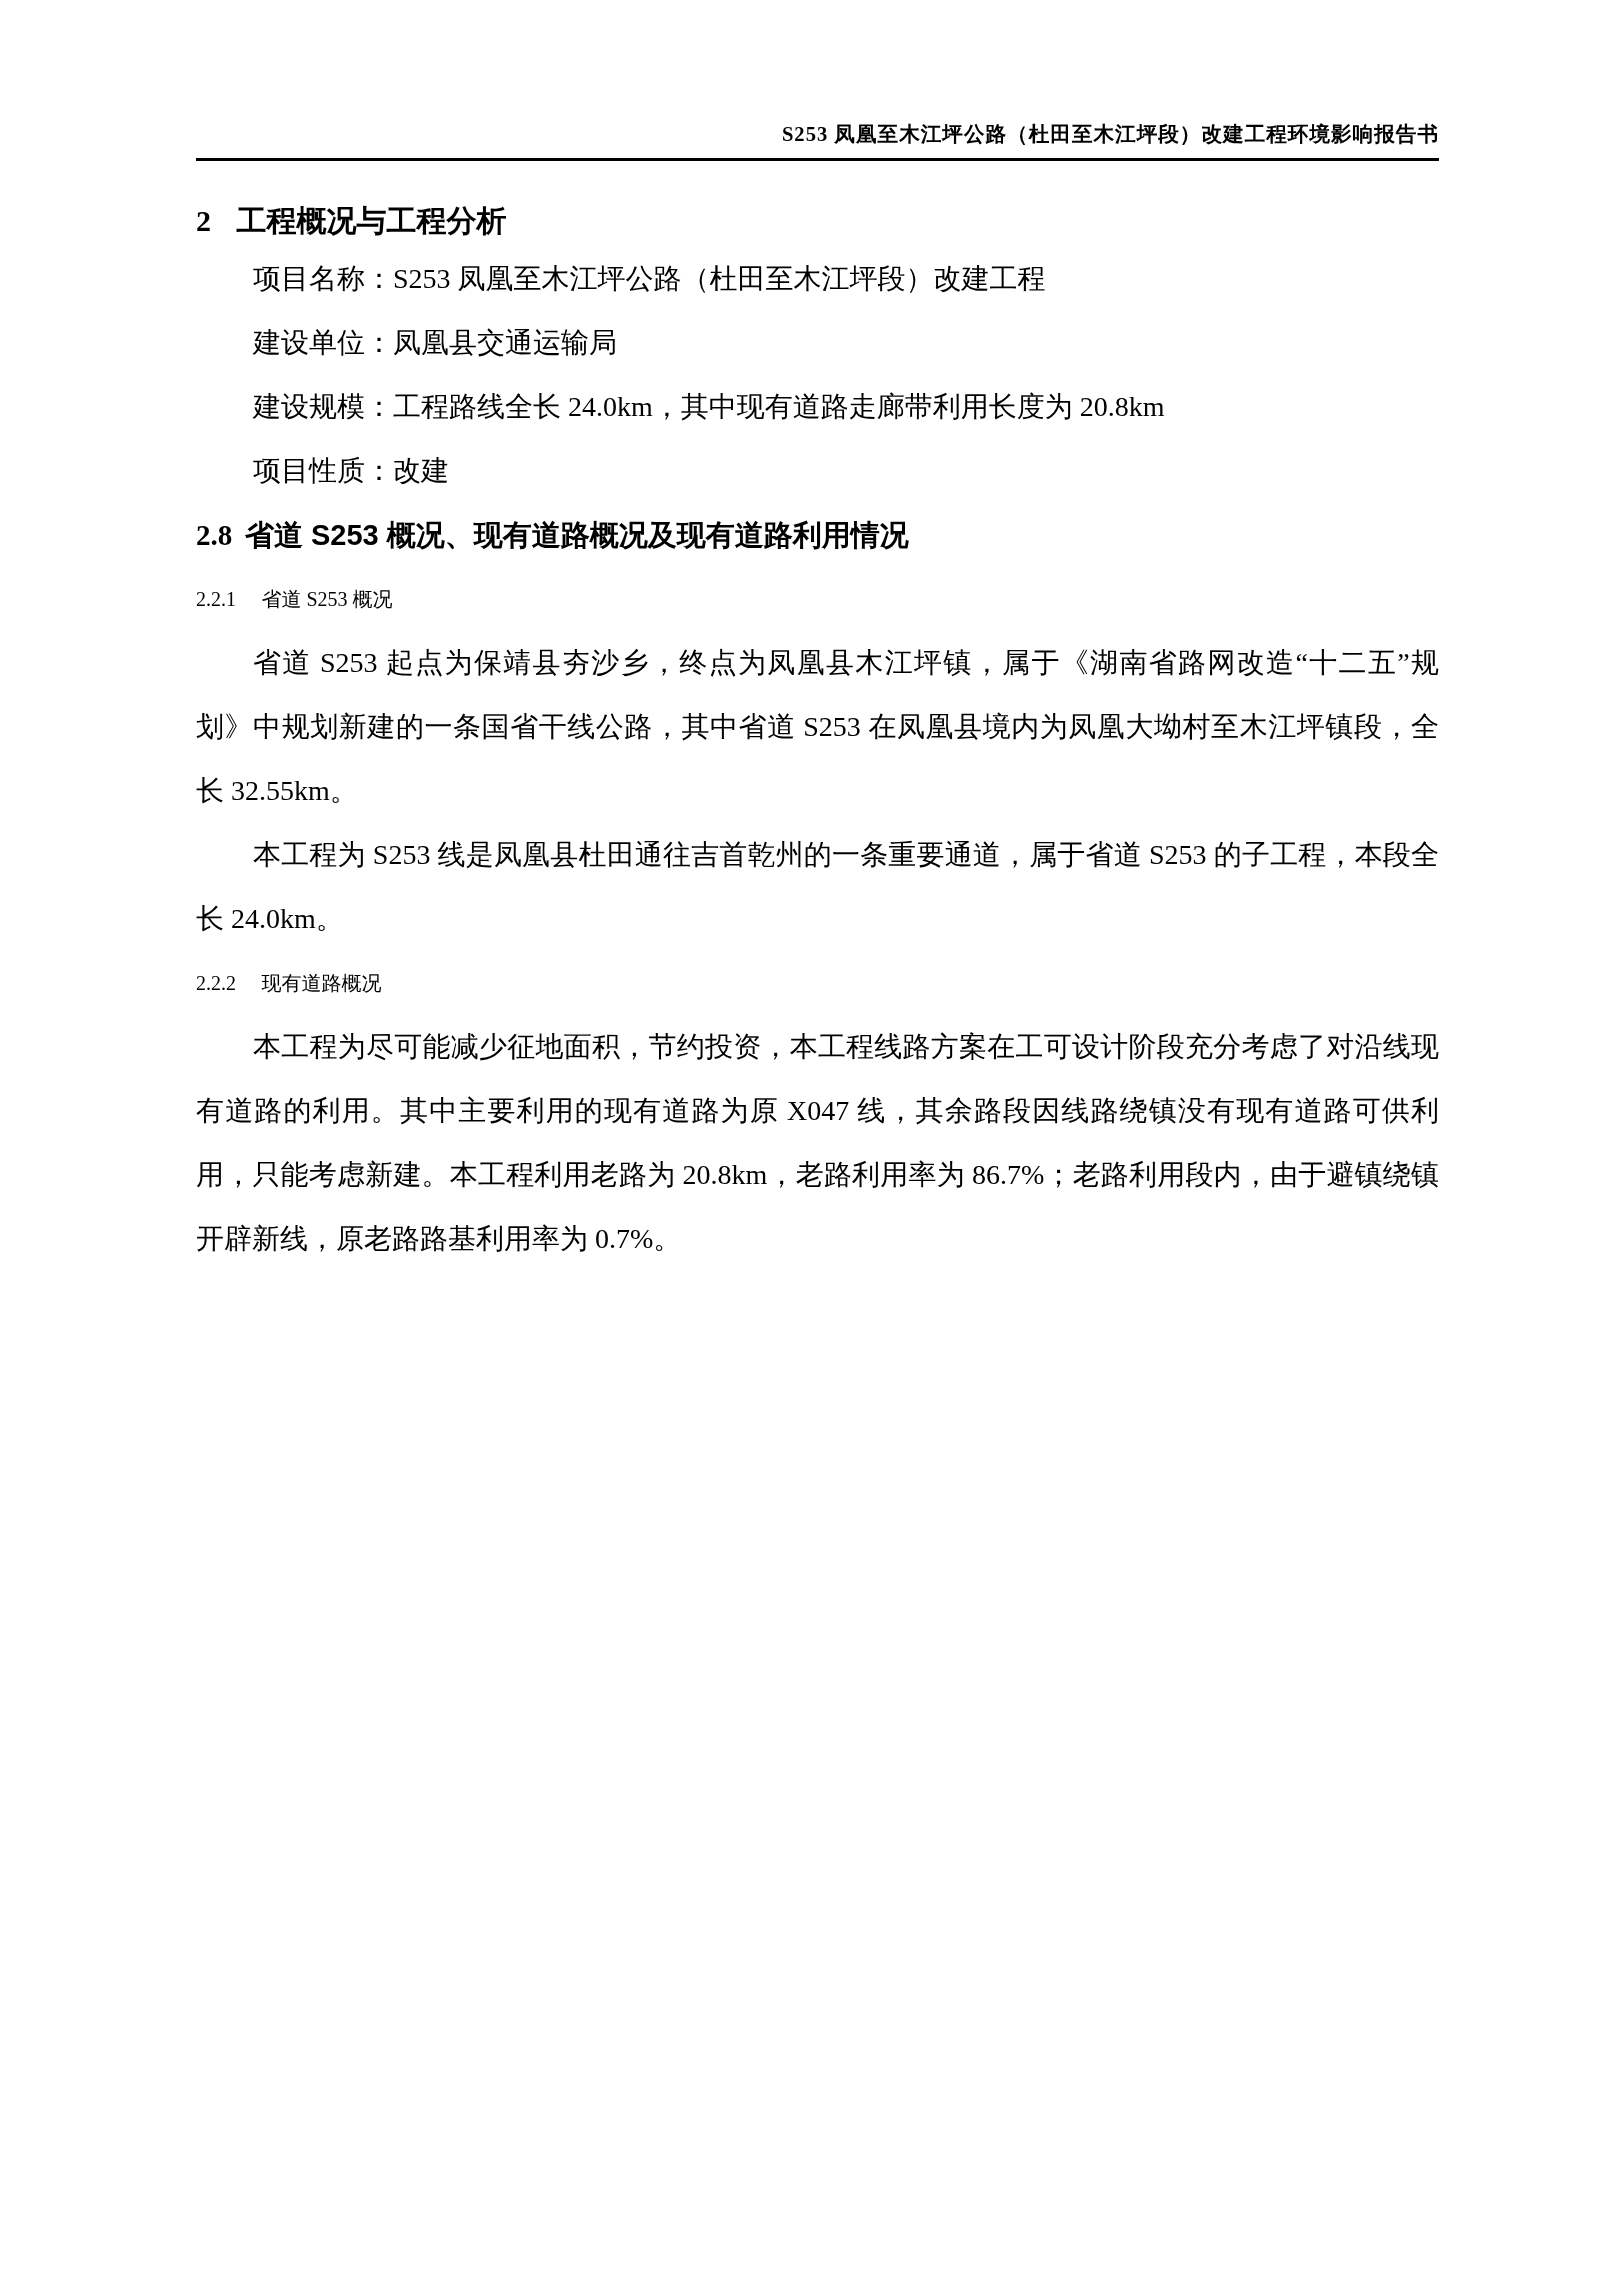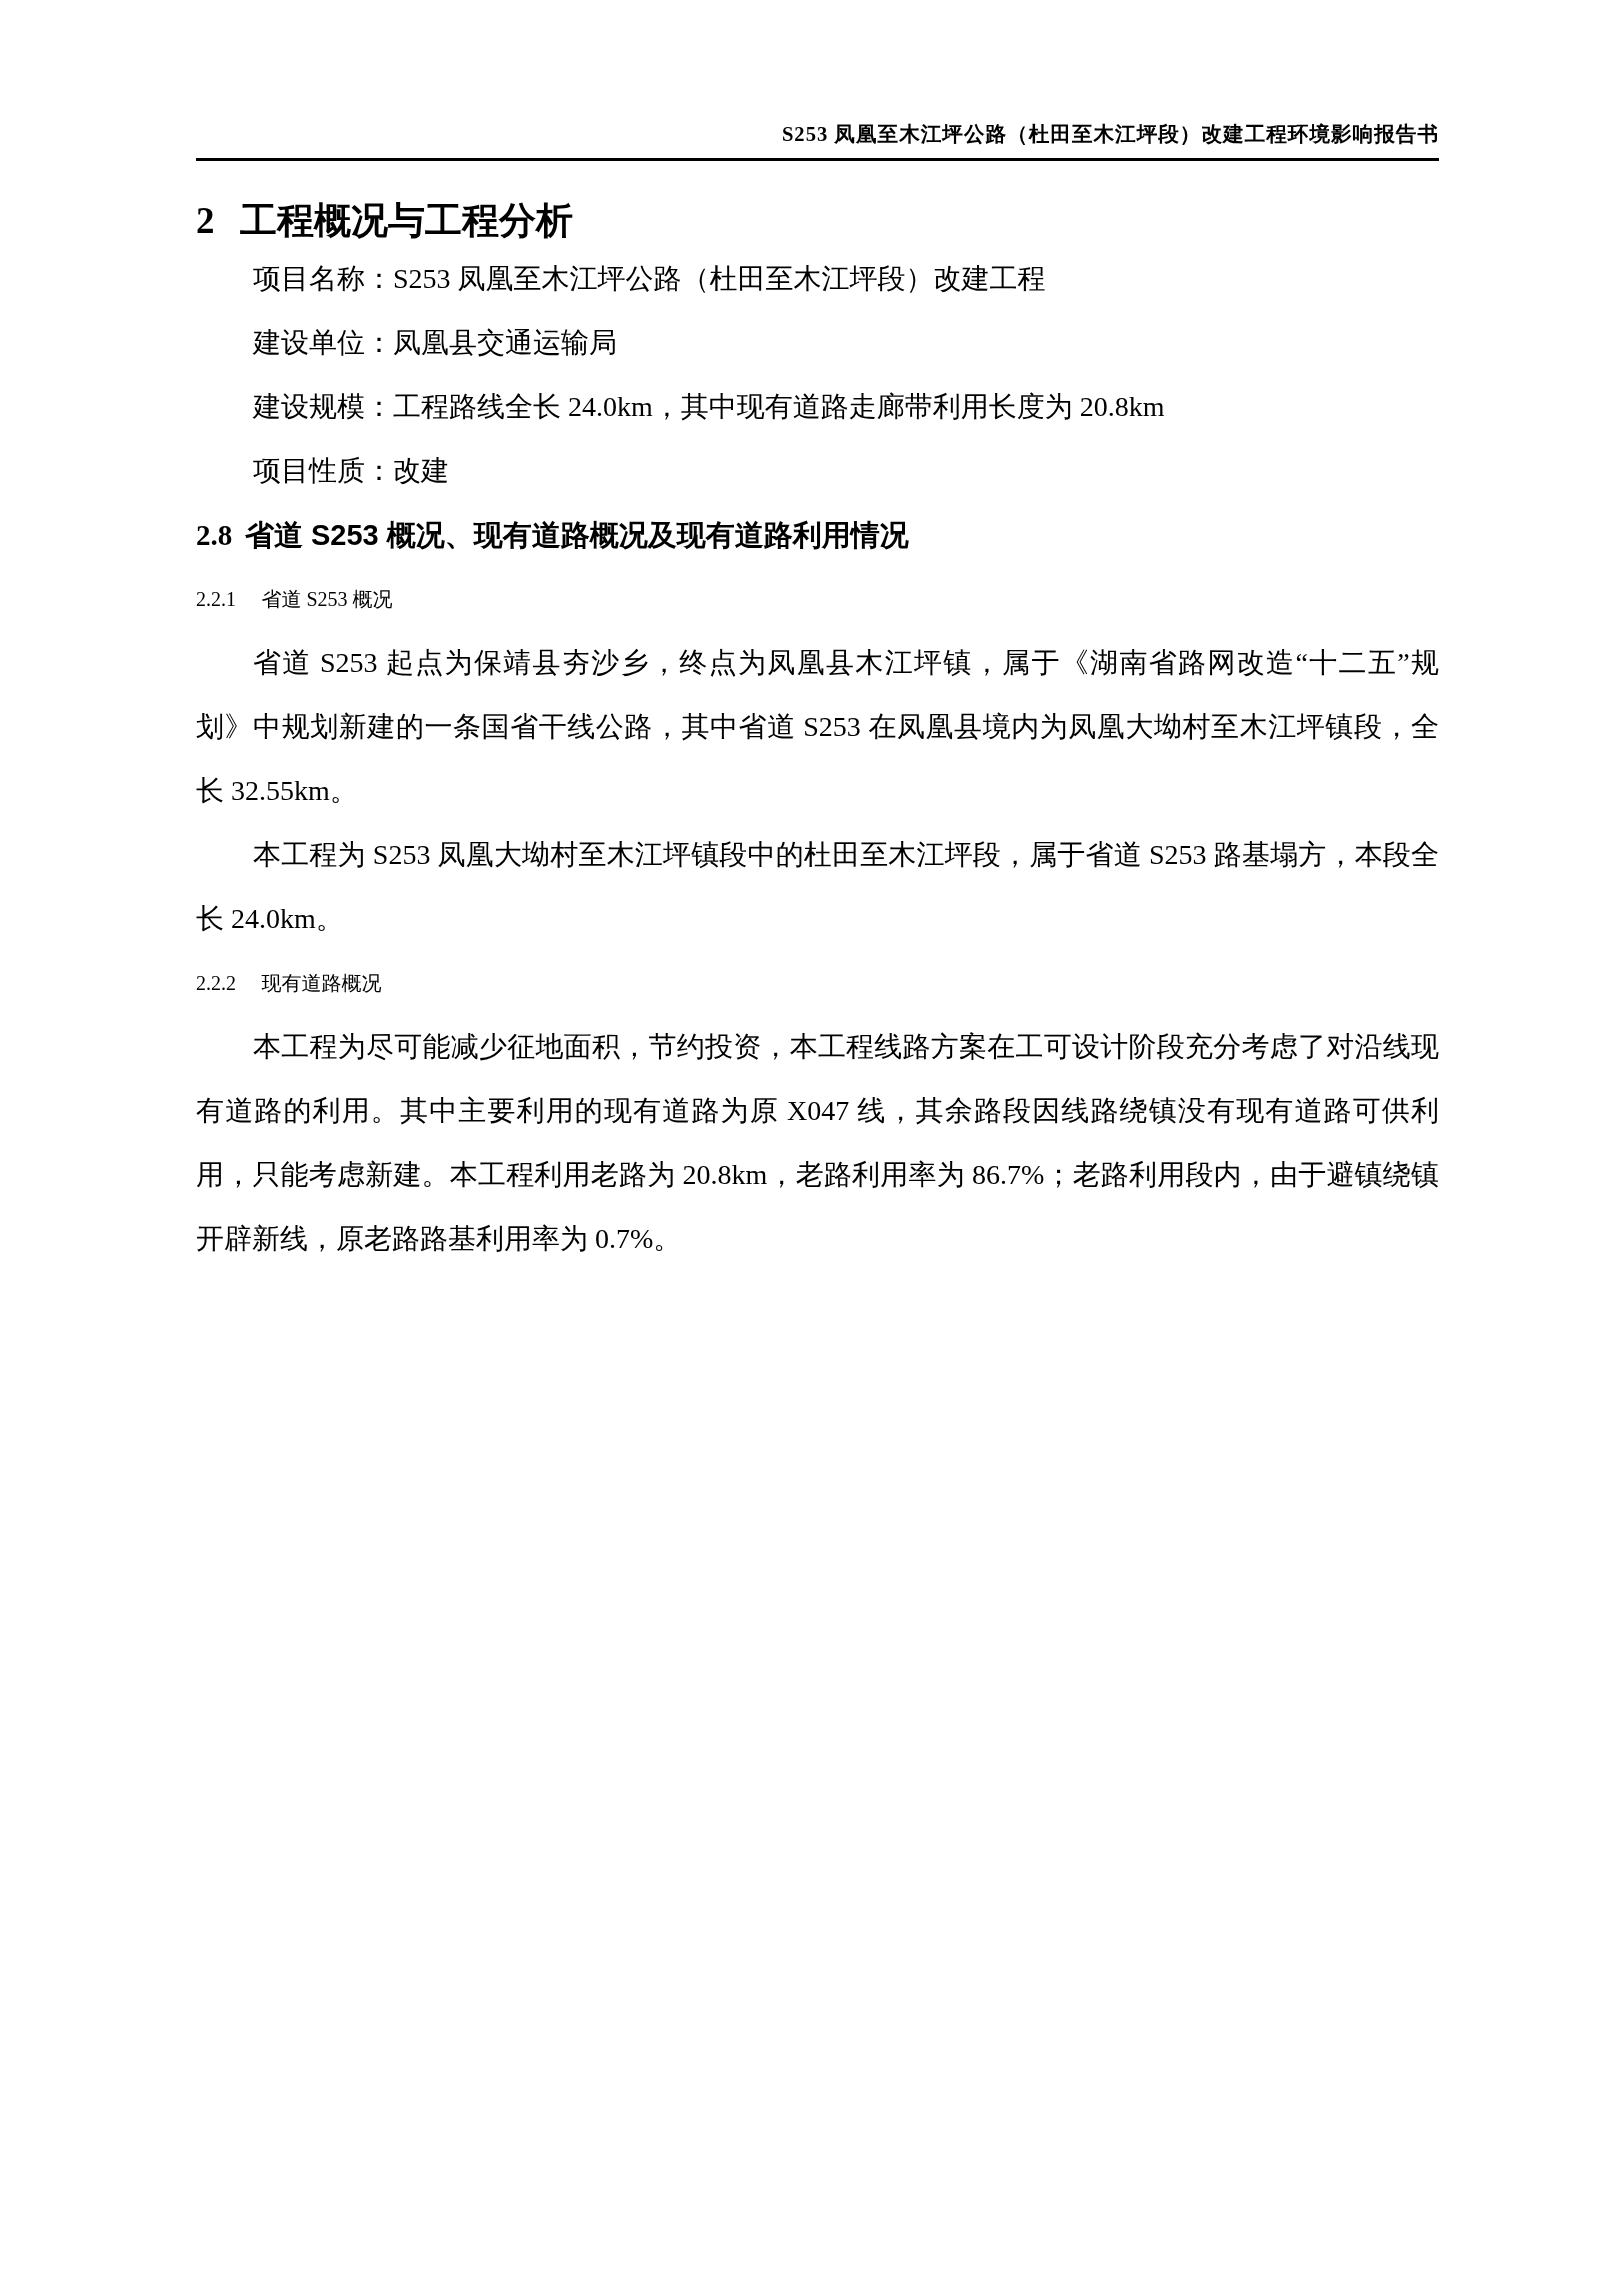--- a/index.html
+++ b/index.html
@@ -31,21 +31,21 @@
   .content {
     margin: 0 182px 0 196px;
     font-size: 28px;
     line-height: 64px;
     text-align: justify;
   }
   .h-chapter {
     margin-top: 33px;
     font-family: "Liberation Sans", "DejaVu Sans", sans-serif;
     font-weight: bold;
-    font-size: 37px;
+    font-size: 30px;
     line-height: 53px;
     text-align: left;
   }
   .h-chapter .h-num { margin-right: 25.5px; font-family: "Liberation Serif", "DejaVu Serif", serif; }
   .h-section {
     font-family: "Liberation Sans", "DejaVu Sans", sans-serif;
     font-weight: bold;
     font-size: 29px;
     line-height: 55px;
     text-align: left;
@@ -96,21 +96,21 @@
 
     <div class="h-section grid">
       <span class="h-num">2.8</span><span>省道 S253 概况、现有道路概况及现有道路利用情况</span>
     </div>
 
     <div class="h-subsection">
       <span class="h-num">2.2.1</span><span>省道 S253 概况</span>
     </div>
 
     <p class="para">省道 S253 起点为保靖县夯沙乡，终点为凤凰县木江坪镇，属于《湖南省路网改造“十二五”规划》中规划新建的一条国省干线公路，其中省道 S253 在凤凰县境内为凤凰大坳村至木江坪镇段，全长 32.55km。</p>
-    <p class="para">本工程为 S253 凤凰大坳村至木江坪镇段中的杜田至木江坪段，属于省道 S253 路基塌方，本段全长 24.0km。</p>
+    <p class="para">本工程为 S253 线是凤凰县杜田通往吉首乾州的一条重要通道，属于省道 S253 的子工程，本段全长 24.0km。</p>
 
     <div class="h-subsection">
       <span class="h-num">2.2.2</span><span>现有道路概况</span>
     </div>
 
     <p class="para">本工程为尽可能减少征地面积，节约投资，本工程线路方案在工可设计阶段充分考虑了对沿线现有道路的利用。其中主要利用的现有道路为原 X047 线，其余路段因线路绕镇没有现有道路可供利用，只能考虑新建。本工程利用老路为 20.8km，老路利用率为 86.7%；老路利用段内，由于避镇绕镇开辟新线，原老路路基利用率为 0.7%。</p>
 
   </main>
 
   <footer class="page-footer">

